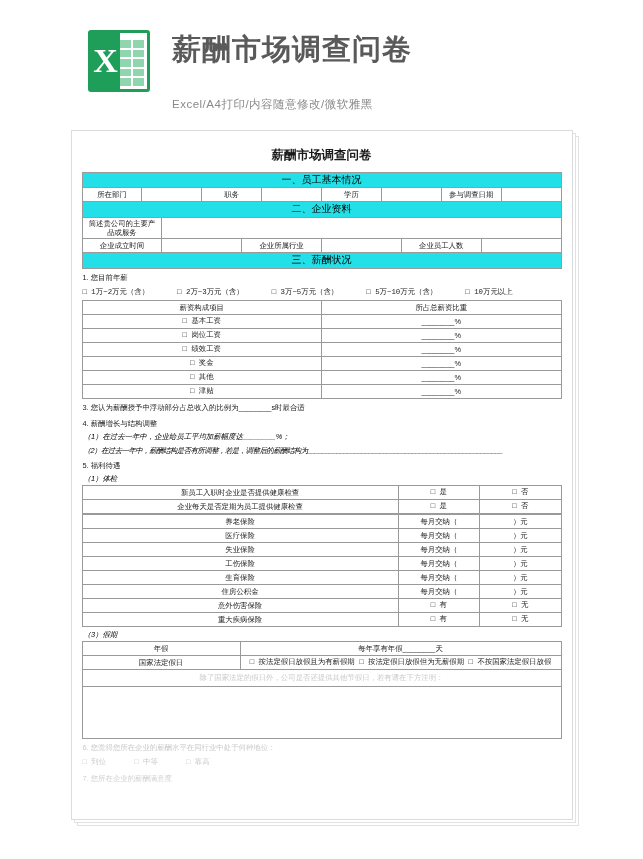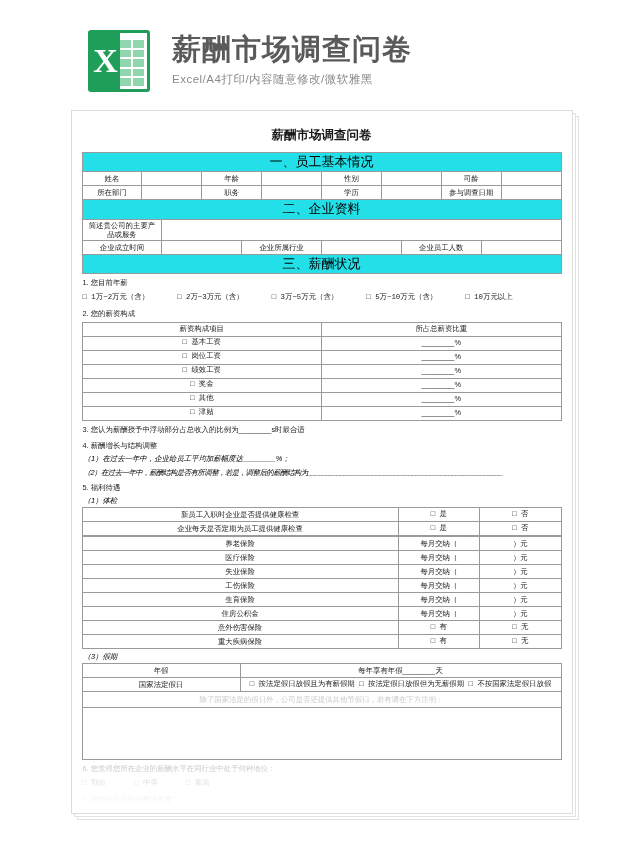--- a/index.html
+++ b/index.html
@@ -53,21 +53,21 @@
   .xl-logo .grid i { background: #8fd6ae; display: block; }
   .hdr-text { margin-left: 22px; padding-top: 4px; }
   .hdr-title {
     font-size: 29px;
     font-weight: bold;
     color: #5a5a5a;
     letter-spacing: 1px;
     line-height: 1.1;
   }
   .hdr-sub {
-    margin-top: 6px;
+    margin-top: 31px;
     font-size: 11.5px;
     color: #8a8a8a;
     letter-spacing: .5px;
   }
 
   
   .sheet-wrap {
     position: relative;
     margin: 18px auto 0 auto;
     width: 502px;
@@ -105,21 +105,21 @@
     height: 14px;
     padding: 1px 3px;
     text-align: center;
     vertical-align: middle;
     font-weight: normal;
     line-height: 1.25;
   }
   td.sec {
     background: #23e0e8;
     font-weight: bold;
-    font-size: 13px;
+    font-size: 10px;
     height: 14px;
     color: #000;
   }
   td.l { text-align: left; }
   .q {
     font-size: 7.4px;
     padding: 3px 1px 2px 1px;
     color: #1a1a1a;
     line-height: 1.5;
   }
@@ -175,30 +175,20 @@
     <div class="sheet-shadow2"></div>
     <div class="sheet fadewrap">
 
       <div class="doc-title">薪酬市场调查问卷</div>
 
       <table class="t">
         <tbody>
             <tr>
               <td class="sec" colspan="8">一、员工基本情况</td>
             </tr>
-        <tr>
-          <td style="width:12%">姓名</td>
-          <td style="width:13%"></td>
-          <td style="width:12%">年龄</td>
-          <td style="width:13%"></td>
-          <td style="width:12%">性别</td>
-          <td style="width:13%"></td>
-          <td style="width:12%">司龄</td>
-          <td style="width:13%"></td>
-        </tr>
         <tr>
           <td>所在部门</td>
           <td></td>
           <td>职务</td>
           <td></td>
           <td>学历</td>
           <td></td>
           <td>参与调查日期</td>
           <td></td>
         </tr>
@@ -232,21 +222,20 @@
         <span>1. 您目前年薪</span>
         <span class="opts">
           <span class="opt cb">□ 1万~2万元（含）</span>
           <span class="opt cb">□ 2万~3万元（含）</span>
           <span class="opt cb">□ 3万~5万元（含）</span>
           <span class="opt cb">□ 5万~10万元（含）</span>
           <span class="opt last cb">□ 10万元以上</span>
         </span>
       </div>
 
-      <div class="q">2. 您的薪资构成</div>
       <table class="t">
         <tbody>
             <tr>
           <td style="width:50%">薪资构成项目</td>
           <td style="width:50%">所占总薪资比重</td>
         </tr>
         <tr>
               <td class="cb">□ 基本工资</td>
               <td>________%</td>
             </tr>

